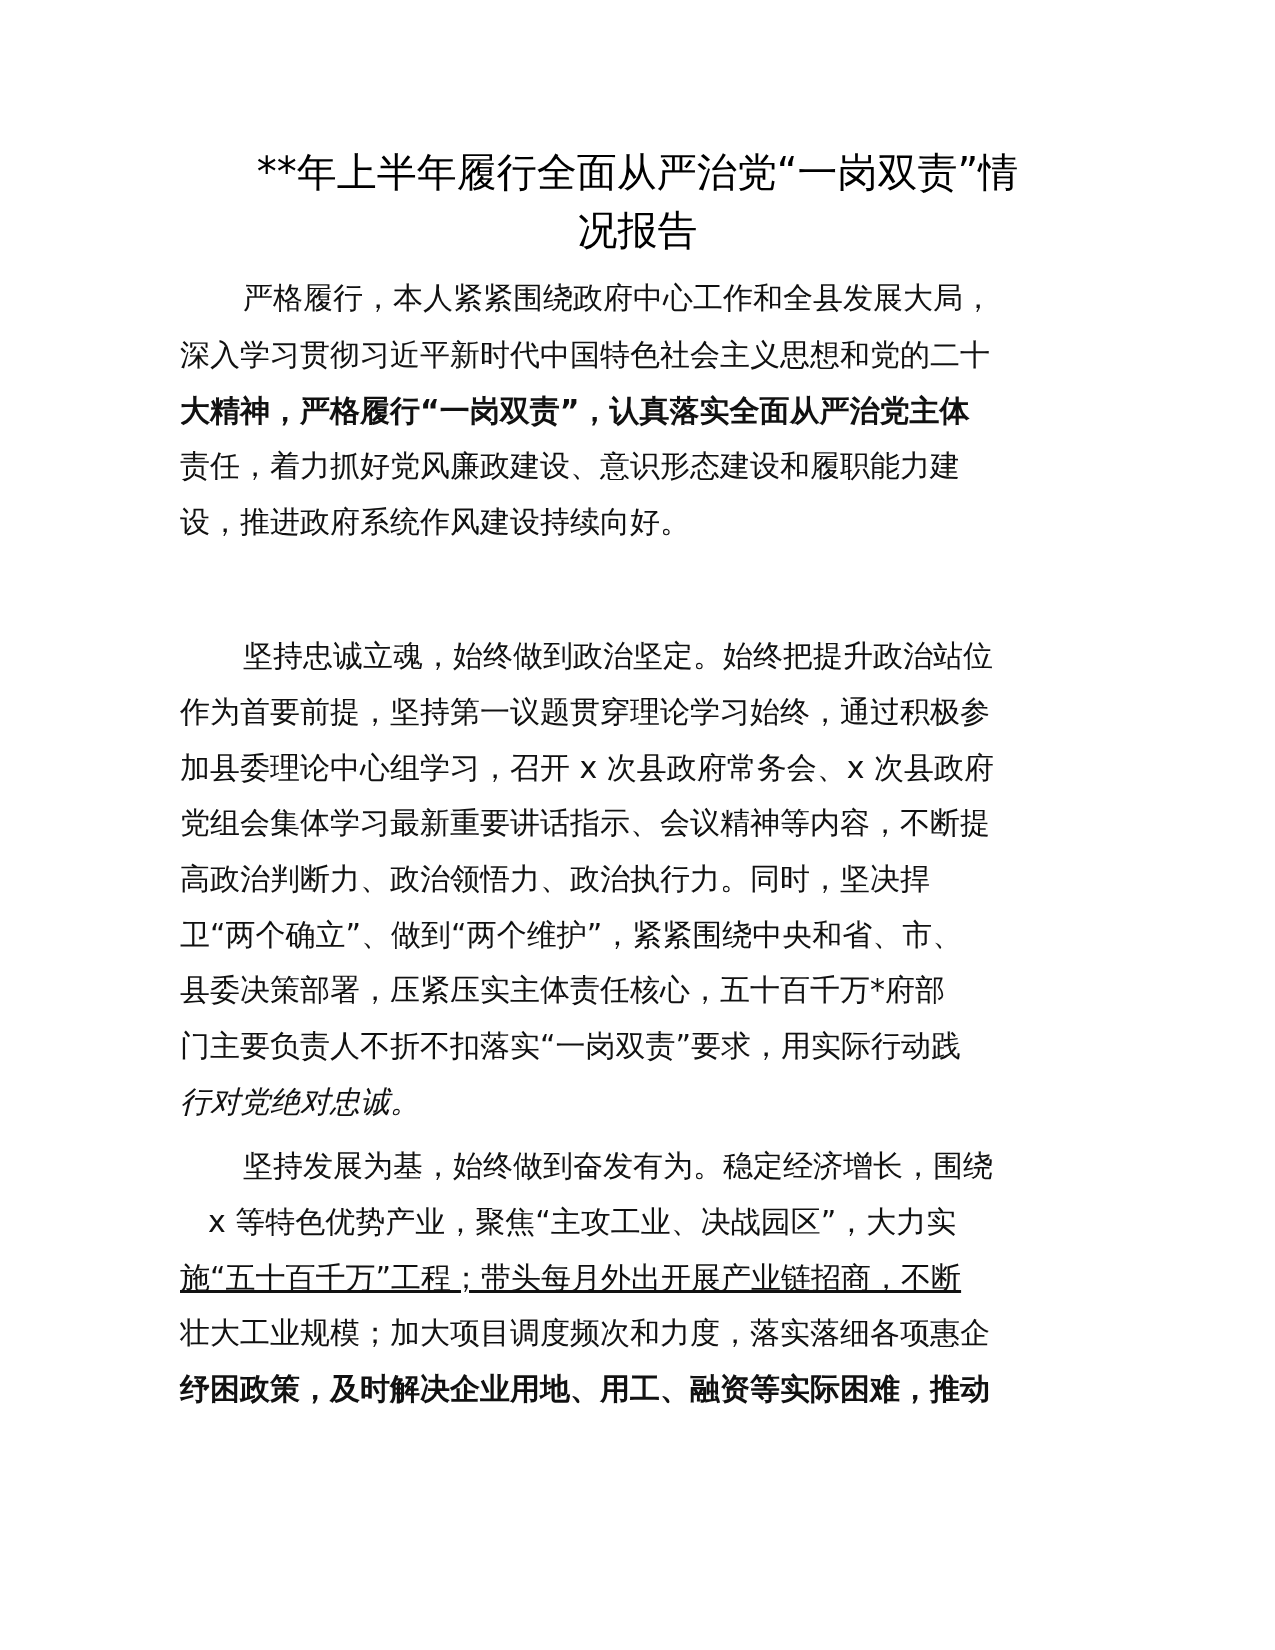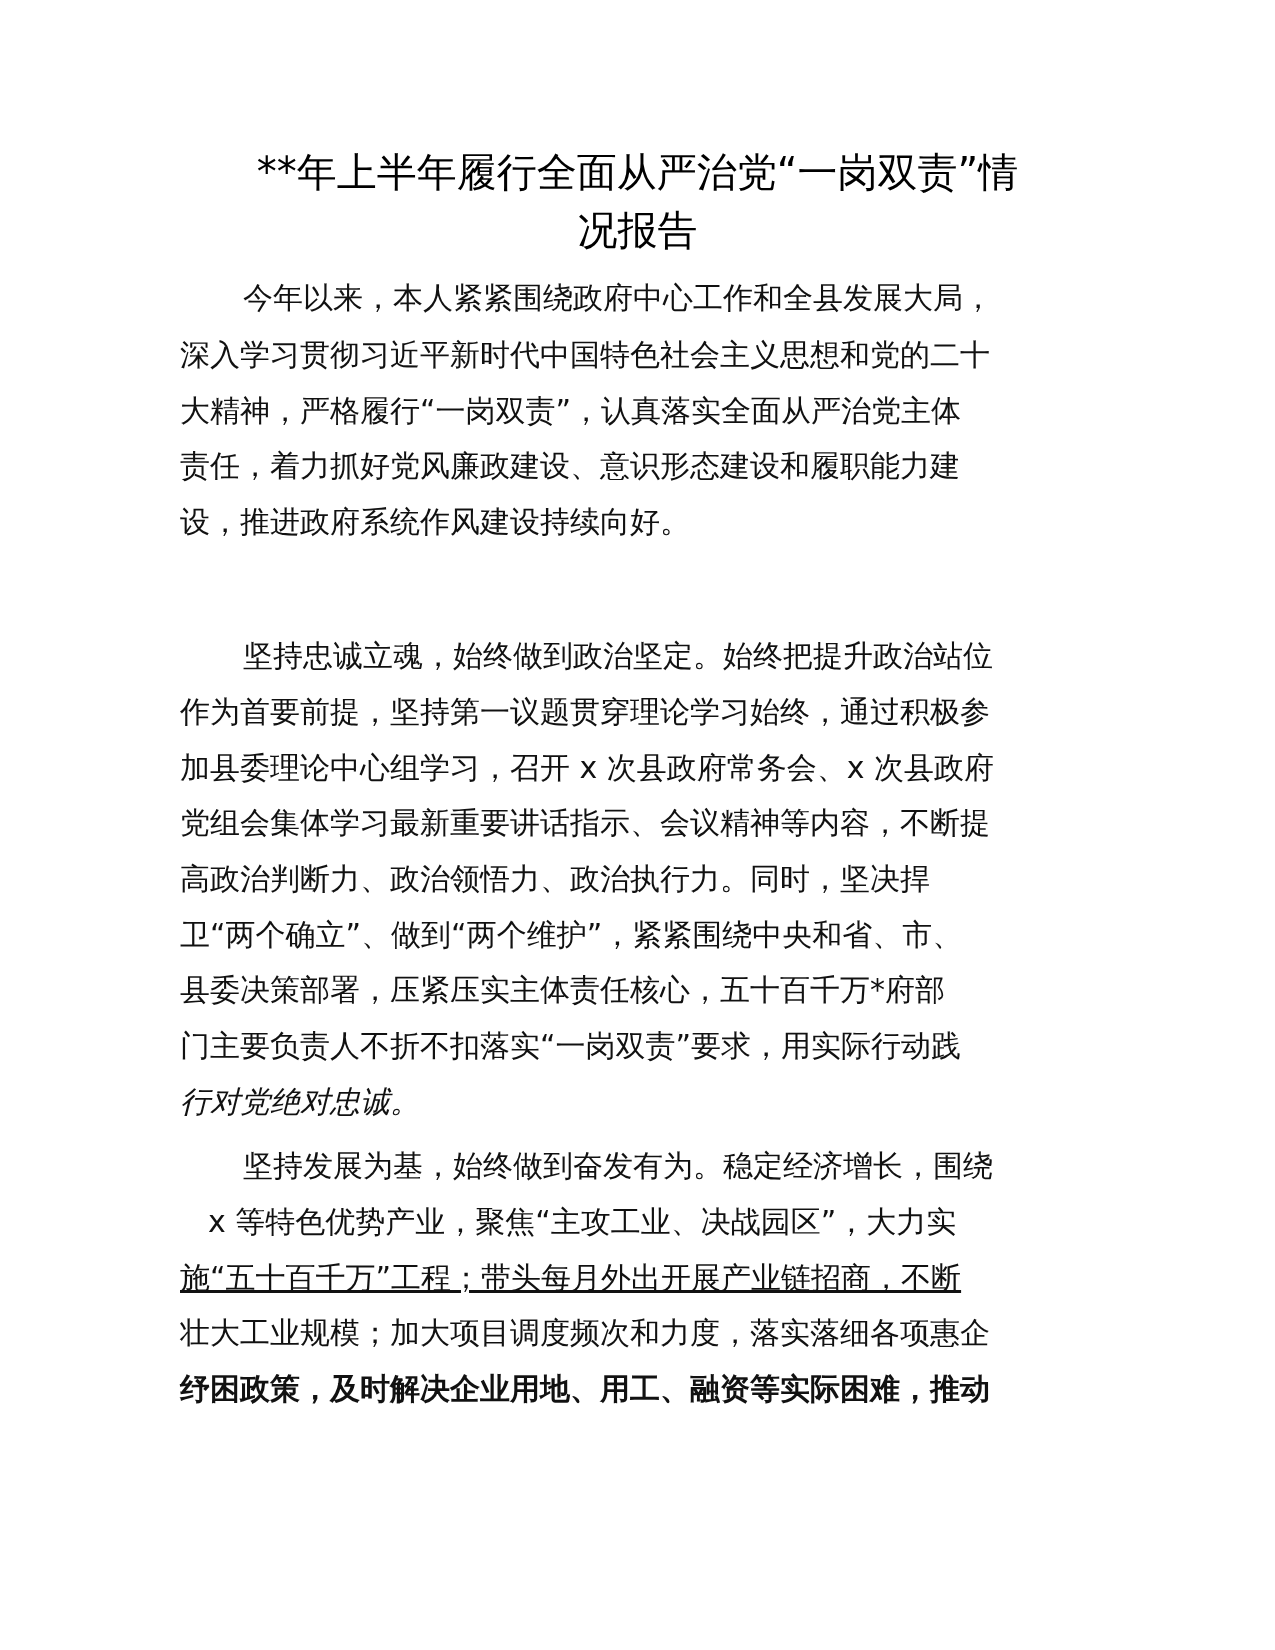--- a/index.html
+++ b/index.html
@@ -45,23 +45,23 @@
 </style>
 </head>
 <body>
 
 <div class="page">
 
   <div class="title" style="top:144px;">**年上半年履行全面从严治党“一岗双责”情</div>
   <div class="title" style="top:202px;">况报告</div>
 
   <div>
-    <div class="line indent" style="top:278px;">今年以来，本人紧紧围绕政府中心工作和全县发展大局，</div>
+    <div class="line indent" style="top:278px;">严格履行，本人紧紧围绕政府中心工作和全县发展大局，</div>
     <div class="line" style="top:335px;">深入学习贯彻习近平新时代中国特色社会主义思想和党的二十</div>
-    <div class="line" style="top:391px;">大精神，严格履行“一岗双责”，认真落实全面从严治党主体</div>
+    <div class="line" style="top:391px;font-weight:bold;">大精神，严格履行“一岗双责”，认真落实全面从严治党主体</div>
     <div class="line" style="top:446px;">责任，着力抓好党风廉政建设、意识形态建设和履职能力建</div>
     <div class="line" style="top:502px;">设，推进政府系统作风建设持续向好。</div>
   </div>
 
 
   <div>
     <div class="line indent" style="top:636px;">坚持忠诚立魂，始终做到政治坚定。始终把提升政治站位</div>
     <div class="line" style="top:692px;">作为首要前提，坚持第一议题贯穿理论学习始终，通过积极参</div>
     <div class="line" style="top:748px;">加县委理论中心组学习，召开 x 次县政府常务会、x 次县政府</div>
     <div class="line" style="top:803px;">党组会集体学习最新重要讲话指示、会议精神等内容，不断提</div>

